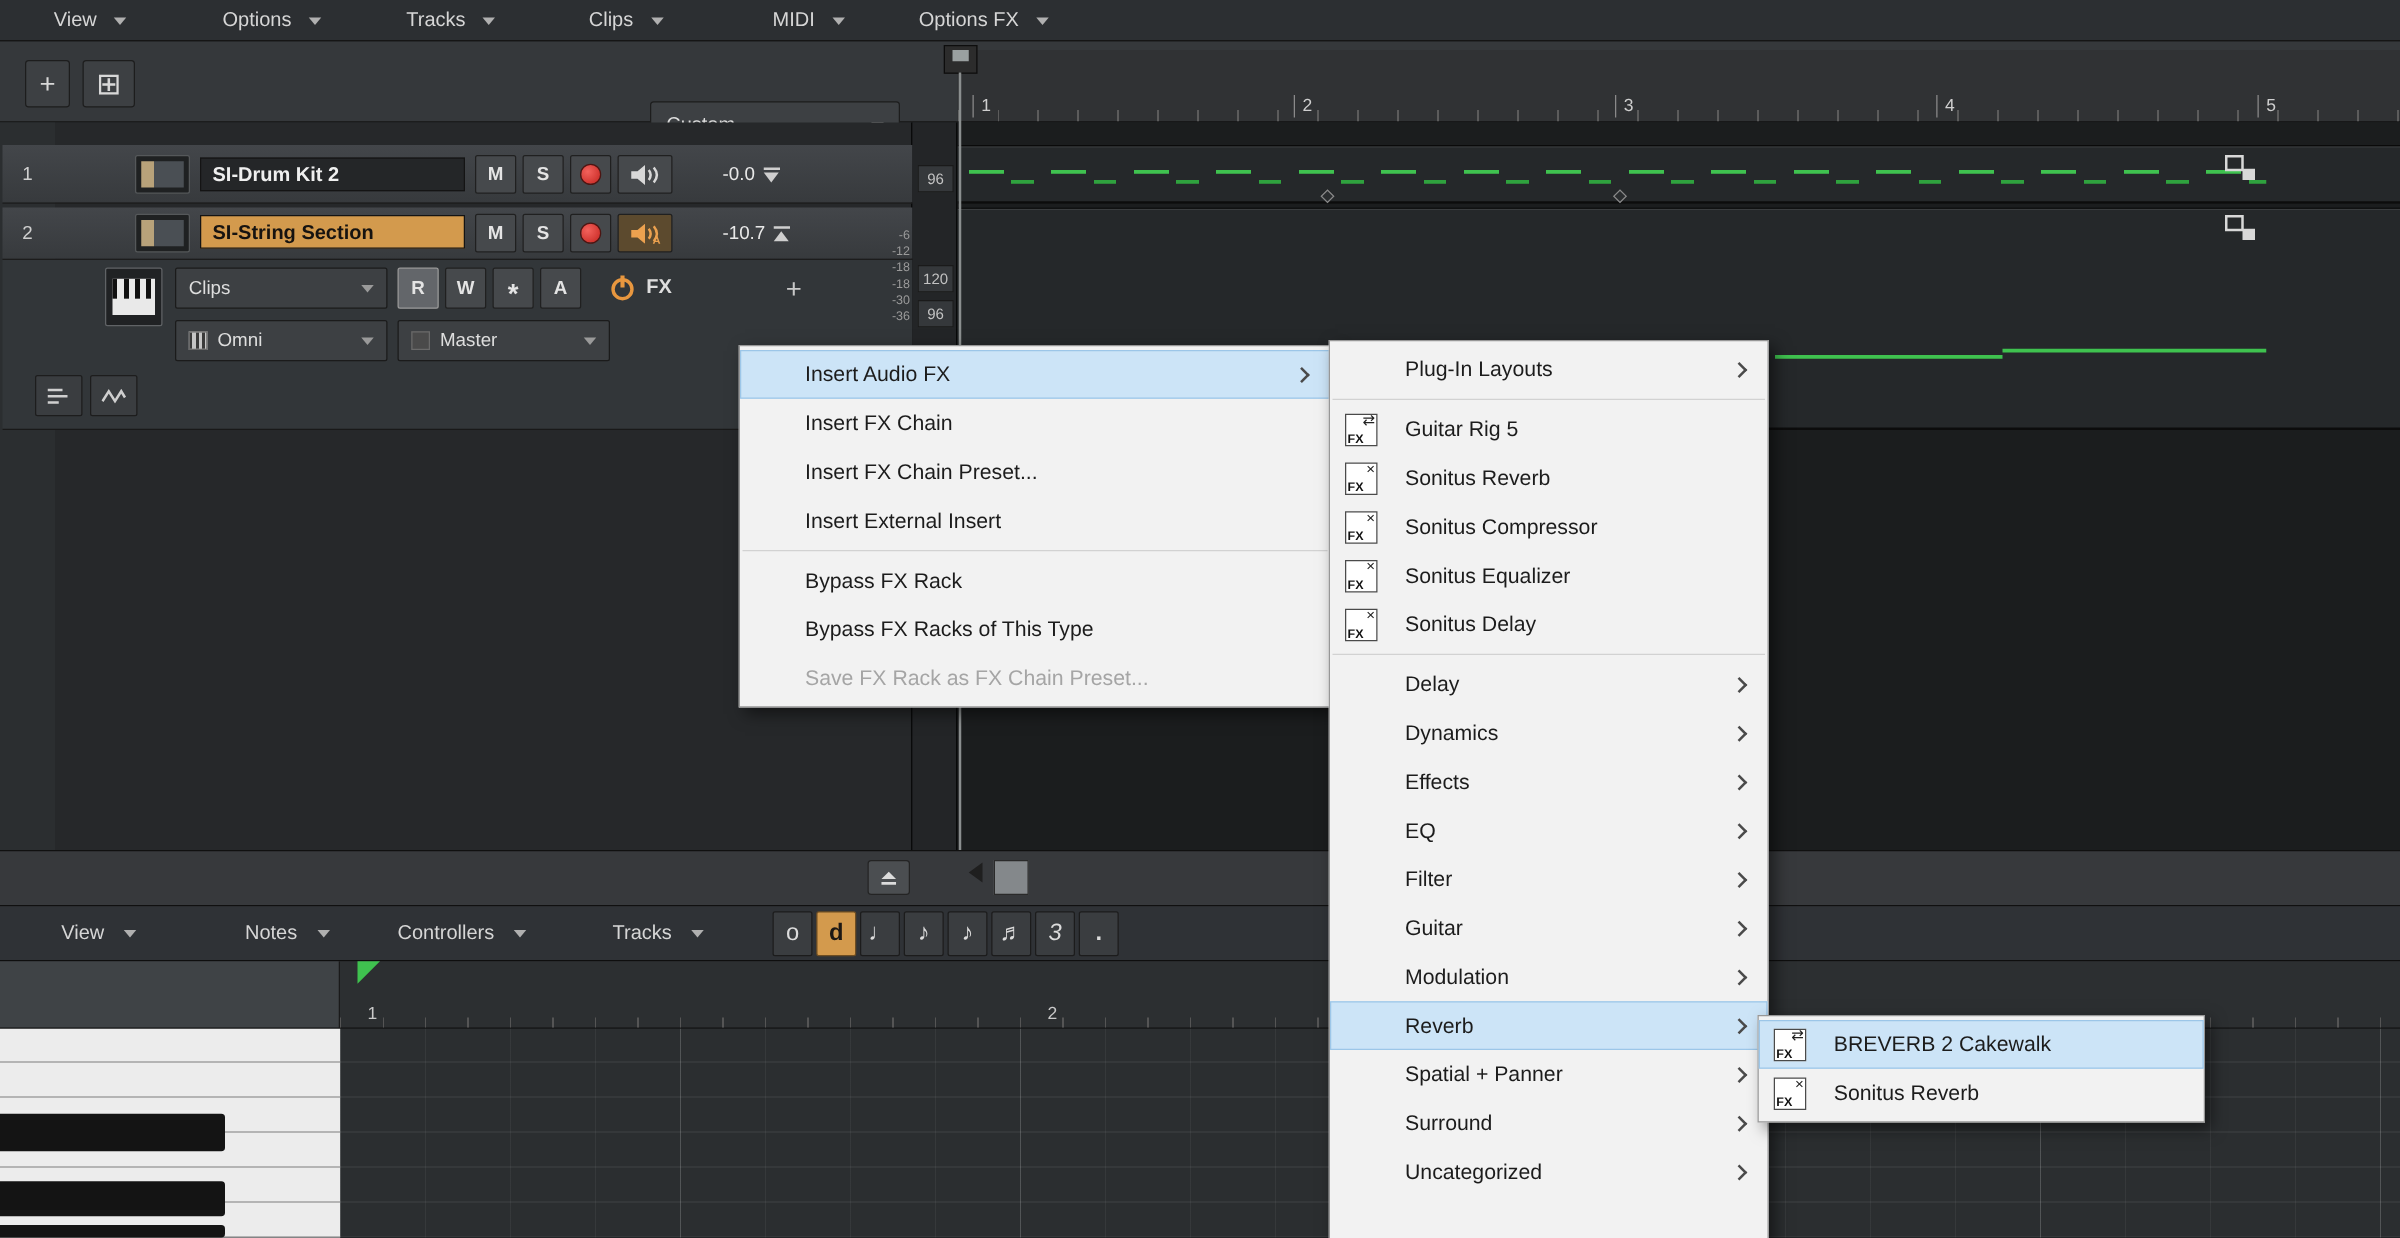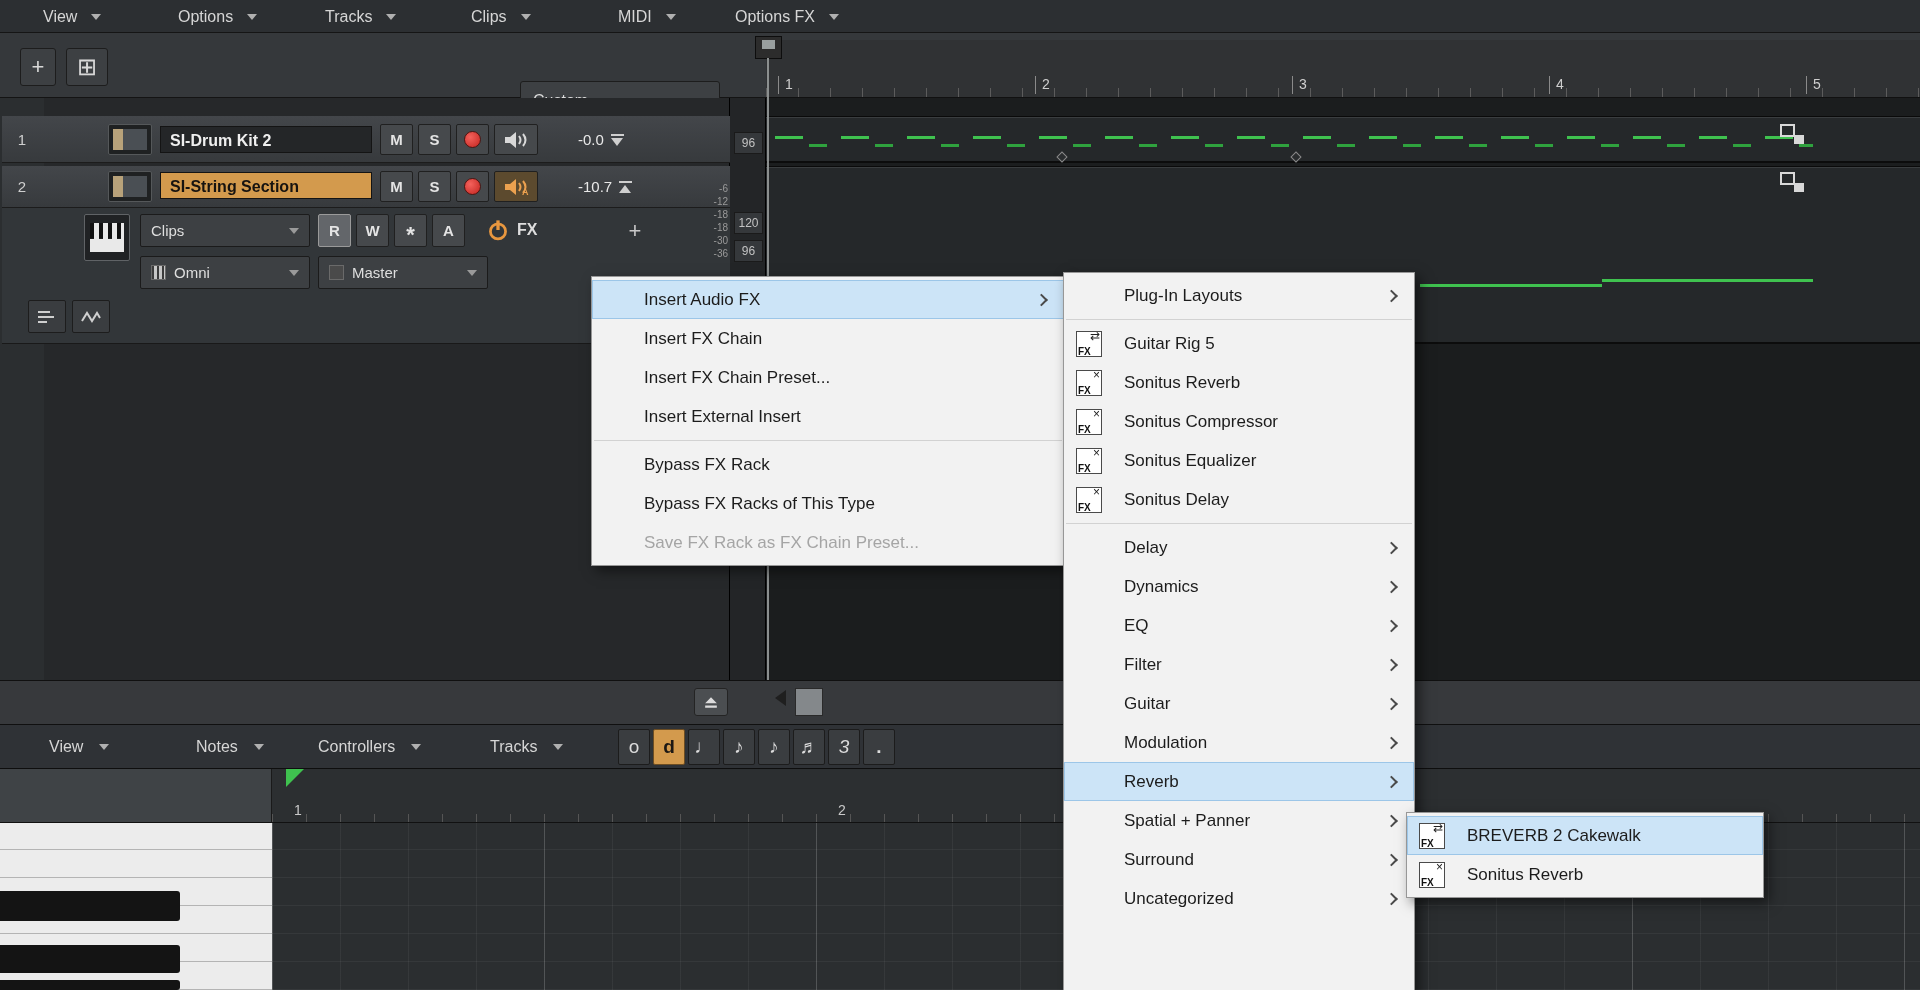--- a/index.html
+++ b/index.html
@@ -502,20 +502,24 @@
   <div class="menu-sep"></div>
   <div class="menu-item">
       <span class="mi-label">Delay</span>
       <span class="mi-arrow"></span>
     </div>
   <div class="menu-item">
       <span class="mi-label">Dynamics</span>
       <span class="mi-arrow"></span>
     </div>
   <div class="menu-item">
+      <span class="mi-label">Effects</span>
+      <span class="mi-arrow"></span>
+    </div>
+  <div class="menu-item">
       <span class="mi-label">EQ</span>
       <span class="mi-arrow"></span>
     </div>
   <div class="menu-item">
       <span class="mi-label">Filter</span>
       <span class="mi-arrow"></span>
     </div>
   <div class="menu-item">
       <span class="mi-label">Guitar</span>
       <span class="mi-arrow"></span>

